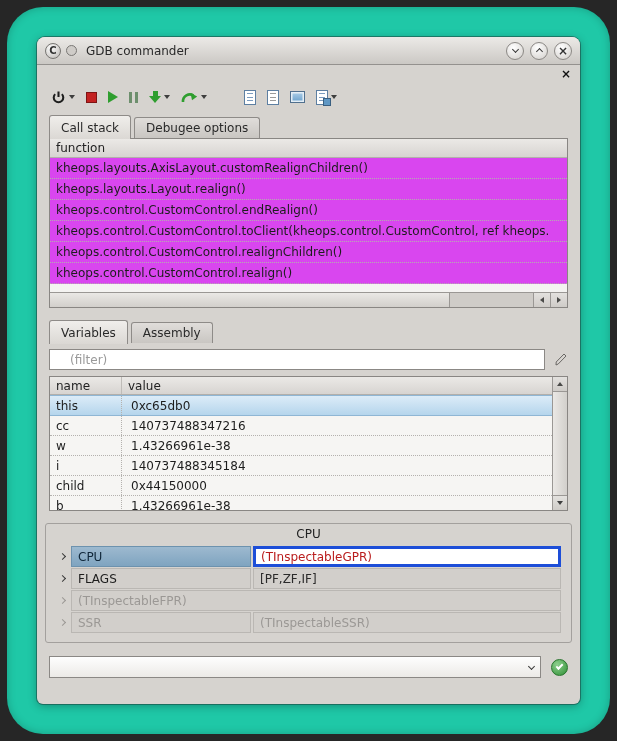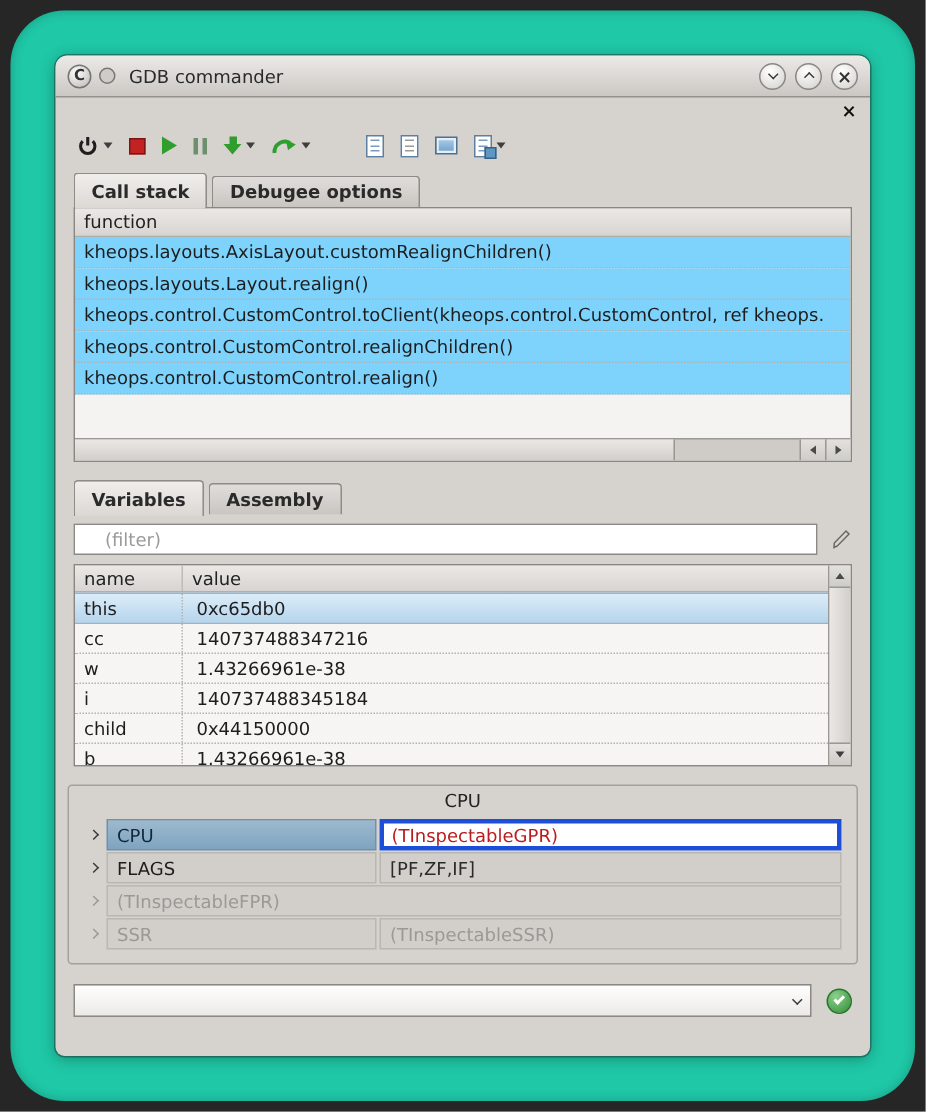--- a/index.html
+++ b/index.html
@@ -44,29 +44,29 @@
   .icon-down .stem{width:5px;height:5px;background:#2f9e2f;}
   .icon-down .head{width:0;height:0;border-left:6px solid transparent;border-right:6px solid transparent;border-top:7px solid #2f9e2f;}
   .icon-doc{width:12px;height:15px;border:1px solid #5d7fa2;background:#fff;display:flex;flex-direction:column;justify-content:space-evenly;padding:0 2px;}
   .icon-doc b{height:1px;background:#7b9cc0;display:block;}
   .icon-doc.gray b{background:#9a9a9a;}
   .icon-doc.badge{position:relative;}
   .icon-doc.badge::after{content:"";position:absolute;right:-4px;bottom:-2px;width:6px;height:6px;background:#5f97c4;border:1px solid #3a5f80;}
   .icon-monitor{width:15px;height:12px;border:1px solid #51708e;background:linear-gradient(#aecfe9,#6aa0cb);box-shadow:inset 0 0 0 1.5px #e4eef6;}
 
   
-  .tabbar{display:flex;align-items:flex-end;margin:3px 12px 0;position:relative;z-index:2;font-weight:bold;}
+  .tabbar{display:flex;align-items:flex-end;margin:3px 12px 0;position:relative;z-index:2;}
   .tab{display:flex;align-items:center;height:21px;padding:0 11px;border:1px solid #8e8b88;border-bottom:none;border-radius:3px 3px 0 0;background:linear-gradient(#e0ddda,#c9c6c2);margin-right:3px;color:#2a2a2a;cursor:default;}
   .tab.active{height:24px;background:linear-gradient(#f0eeeb,#dbd8d4);margin-bottom:-1px;}
 
   
   .callstack{margin:0 12px;height:170px;border:1px solid #898683;background:#f4f3f1;display:flex;flex-direction:column;overflow:hidden;}
   .cs-header{flex:0 0 19px;display:flex;align-items:center;padding-left:6px;background:linear-gradient(#ebe9e6,#d7d4d1);border-bottom:1px solid #b2afab;color:#222;}
   .cs-rows{flex:1;overflow:hidden;}
-  .cs-row{height:21px;line-height:20px;padding-left:6px;white-space:nowrap;overflow:hidden;border-bottom:1px dotted #b4b1ae;background:#7dd3fc;}
+  .cs-row{height:21px;line-height:20px;padding-left:6px;white-space:nowrap;overflow:hidden;border-bottom:1px dotted #b4b1ae;background:#d946ef;}
   .hscroll{flex:0 0 15px;border-top:1px solid #9a9794;background:#cfccc8;display:flex;align-items:stretch;}
   .hthumb{width:400px;background:linear-gradient(#eae8e5,#d2cfcb);border-right:1px solid #9a9794;}
   .htrack{flex:1;}
   .hbtn{width:17px;border-left:1px solid #9a9794;display:flex;align-items:center;justify-content:center;background:linear-gradient(#e3e1de,#cfccc8);}
 
   
   .filter-row{margin:6px 12px 0;display:flex;align-items:center;gap:8px;}
   .filter-input{flex:1;height:21px;border:1px solid #8b8885;background:#fff;padding:0 20px;font:inherit;color:#333;outline:none;}
   .filter-input::placeholder{color:#9a9a9a;}
 
@@ -201,20 +201,21 @@
       <div class="tab">
           <span>Debugee options</span>
         </div>
     </div>
 
     <div class="callstack">
       <div class="cs-header">function</div>
       <div class="cs-rows">
         <div class="cs-row">kheops.layouts.AxisLayout.customRealignChildren()</div>
         <div class="cs-row">kheops.layouts.Layout.realign()</div>
+        <div class="cs-row">kheops.control.CustomControl.endRealign()</div>
         <div class="cs-row">kheops.control.CustomControl.toClient(kheops.control.CustomControl, ref kheops.</div>
         <div class="cs-row">kheops.control.CustomControl.realignChildren()</div>
         <div class="cs-row">kheops.control.CustomControl.realign()</div>
       </div>
       <div class="hscroll">
         <div class="hthumb"></div>
         <div class="htrack"></div>
         <div class="hbtn">
             <span class="tri left"></span>
           </div>

